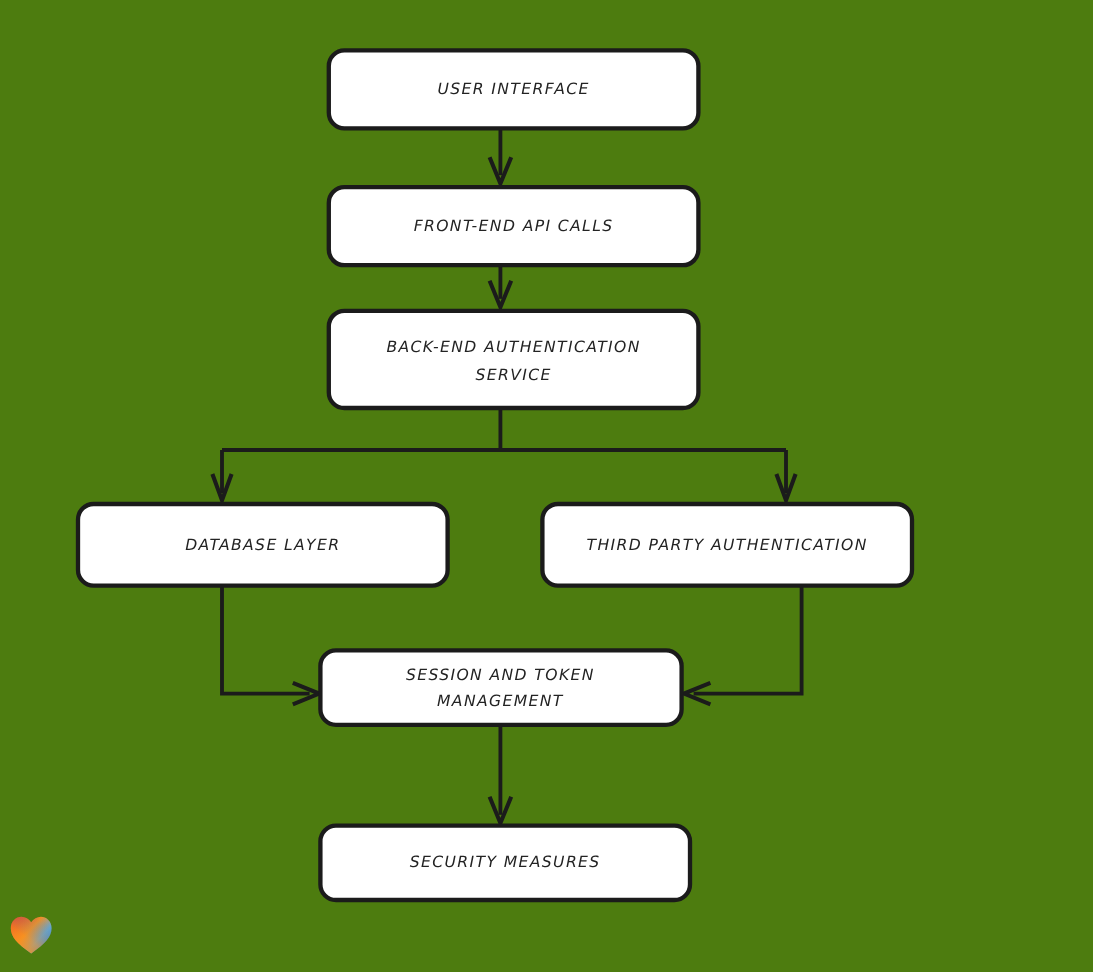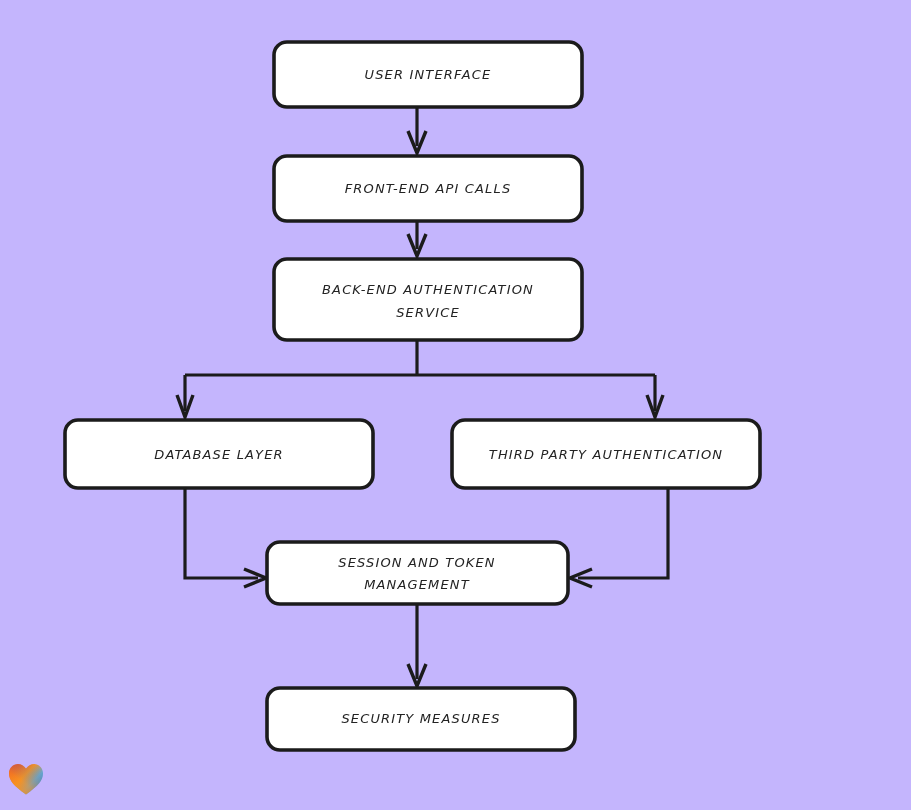--- a/index.html
+++ b/index.html
@@ -8,21 +8,21 @@
     padding: 0;
     background: #ffffff;
   }
   body {
     font-family: "DejaVu Sans", sans-serif;
   }
   #canvas {
     position: relative;
     width: 911px;
     height: 810px;
-    background: #c4b5fd;
+    background: #4d7c0f;
     overflow: hidden;
   }
   #flow-svg {
     position: absolute;
     top: 0;
     left: 0;
     width: 911px;
     height: 810px;
   }
   .node-box {

